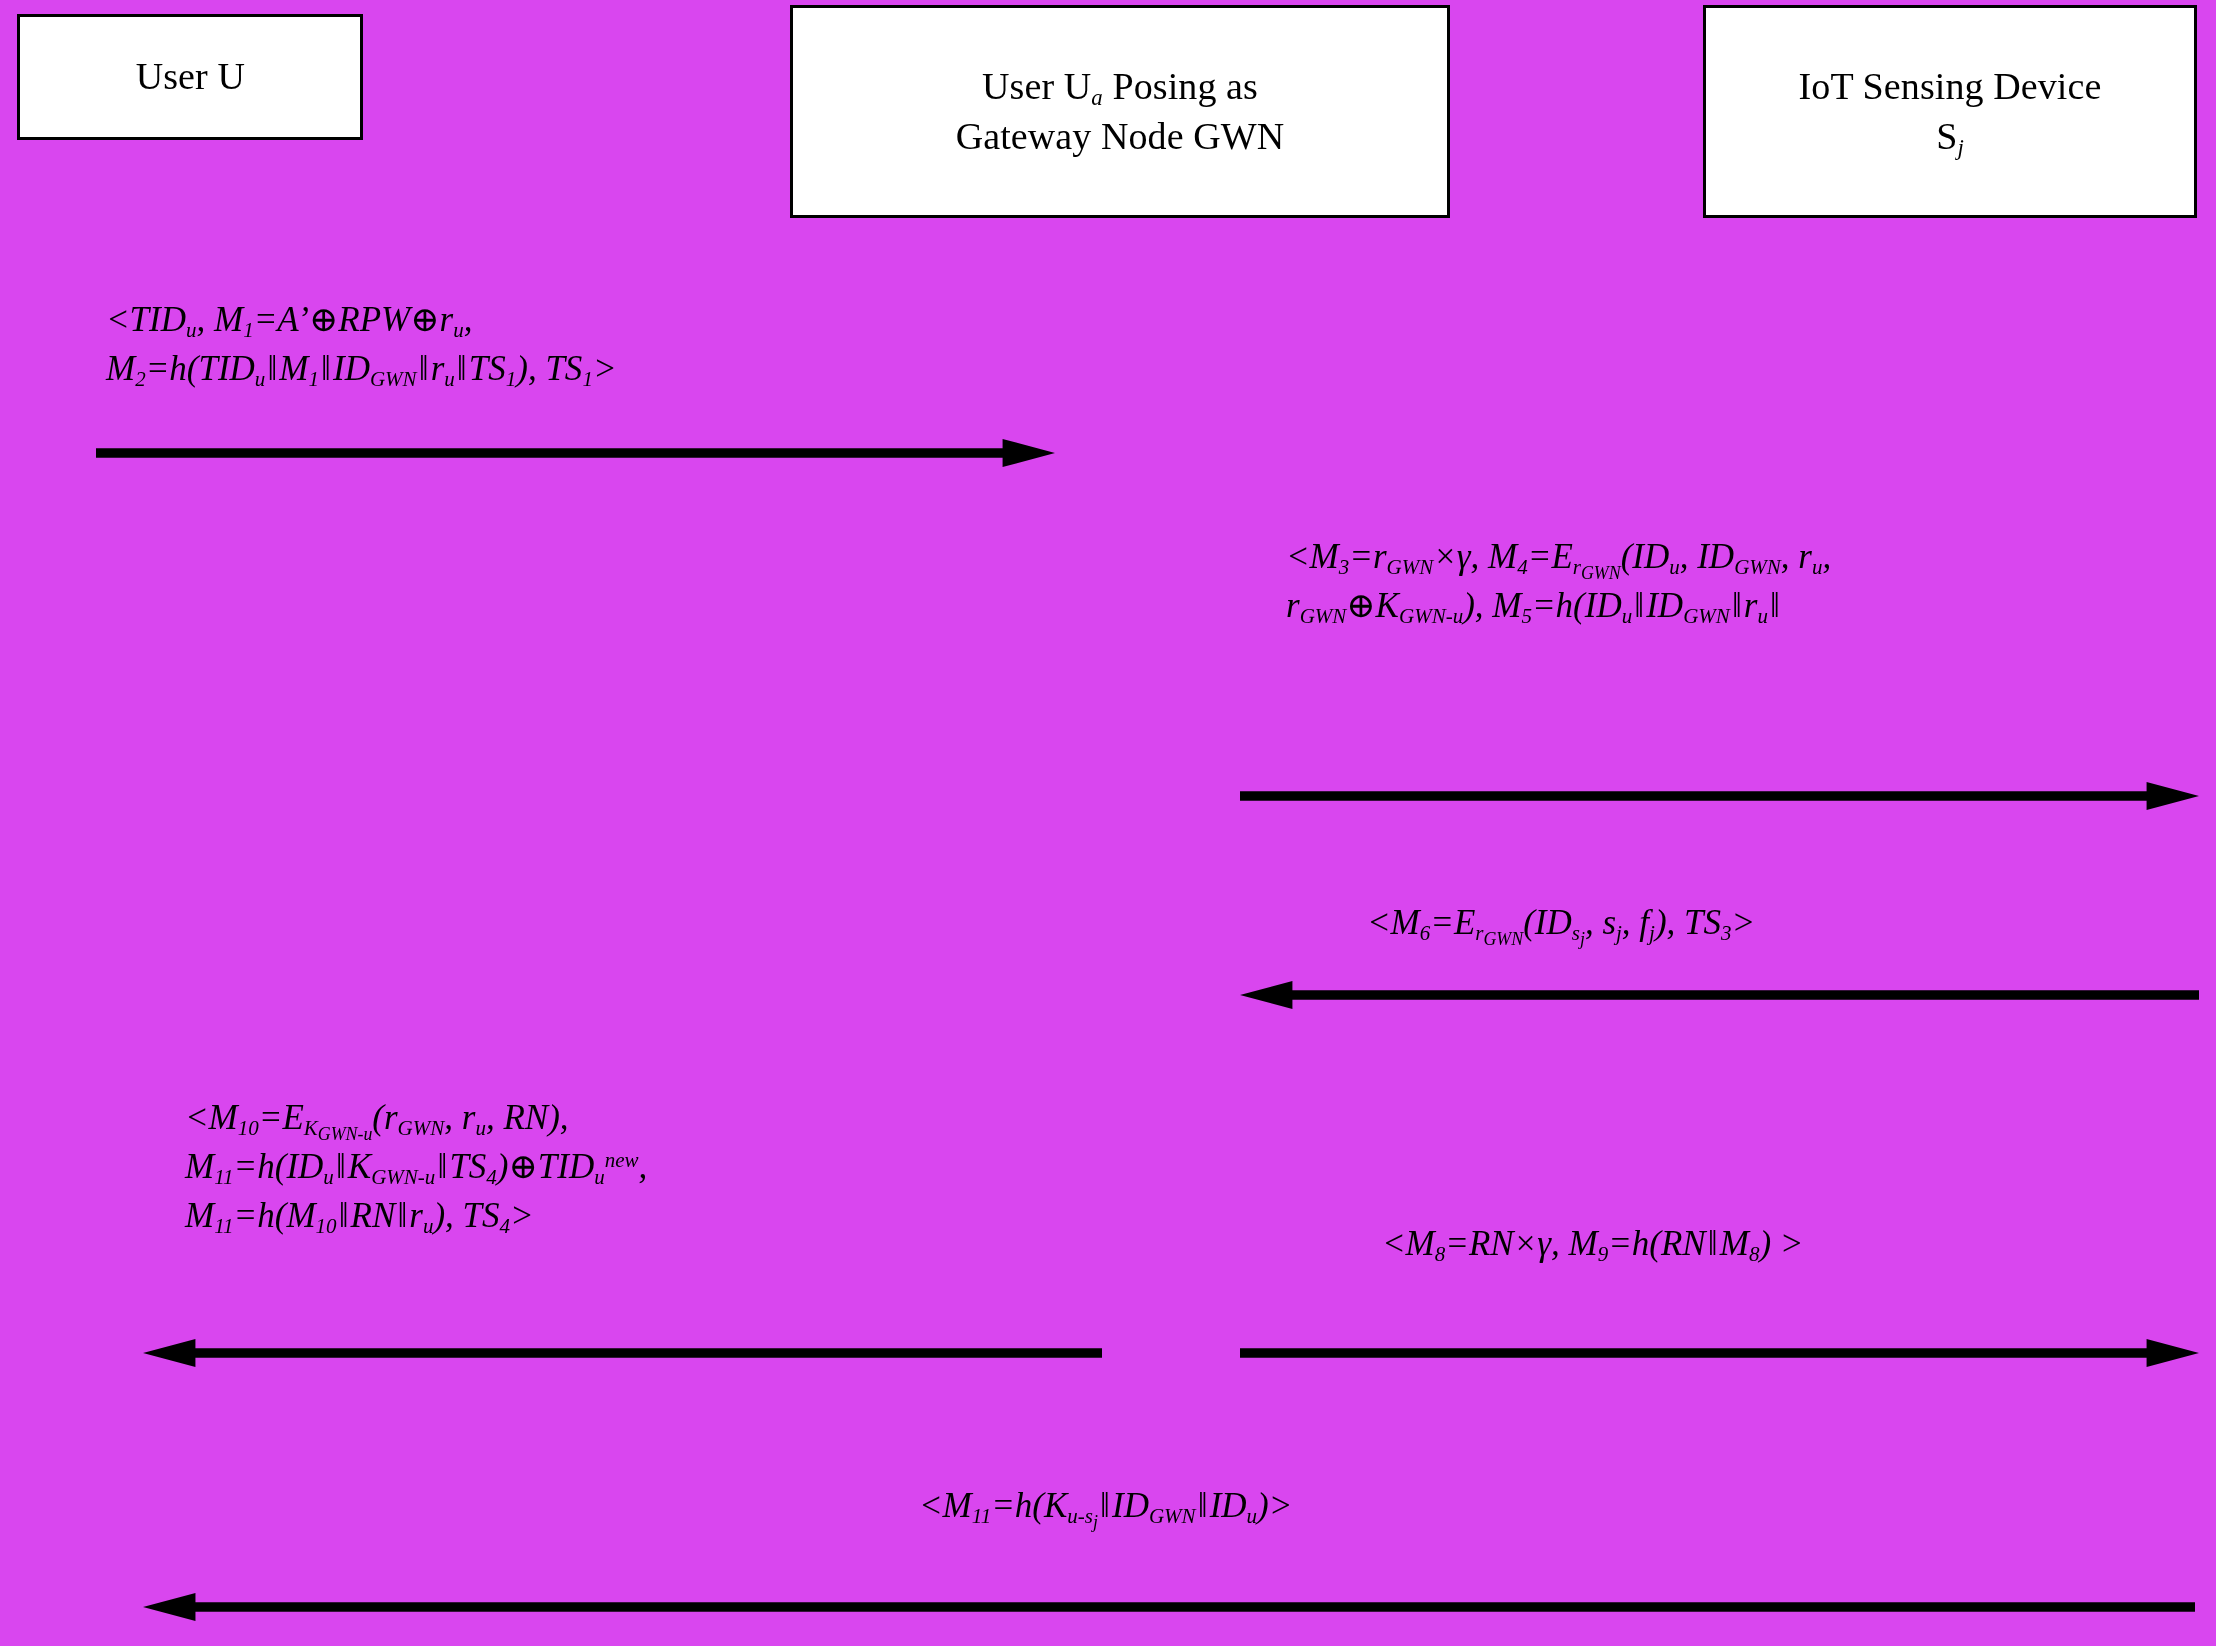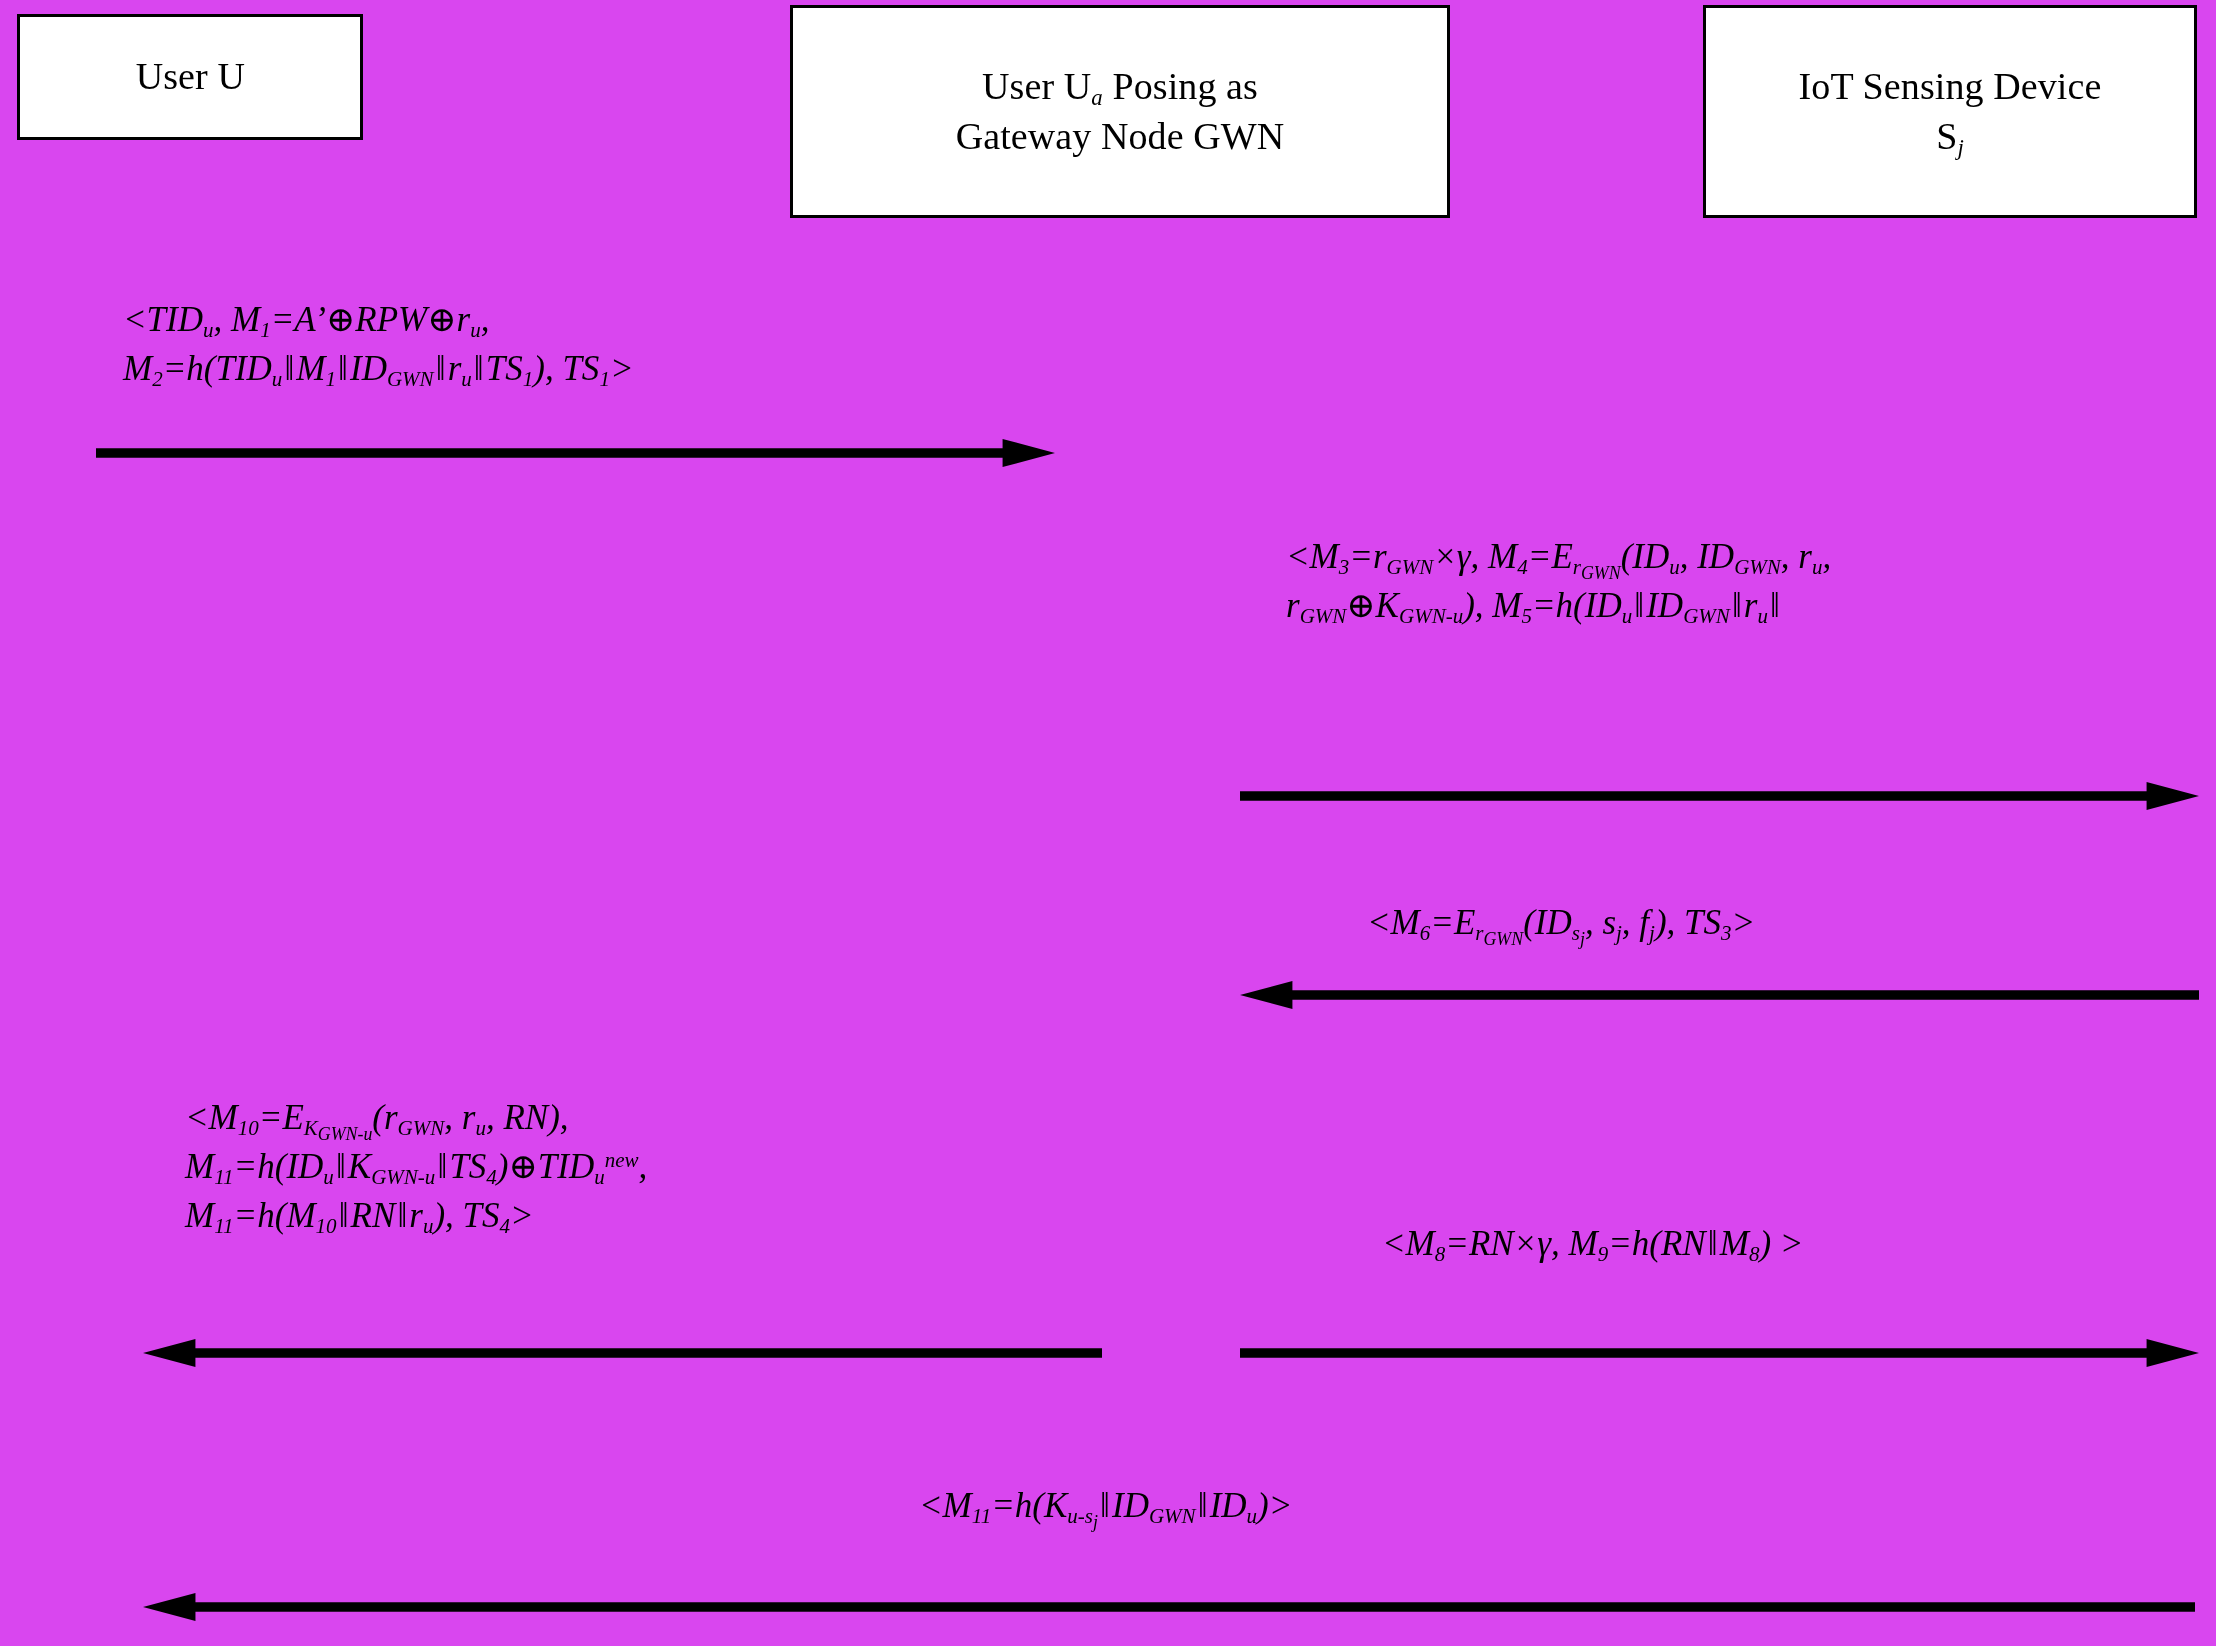--- a/index.html
+++ b/index.html
@@ -52,21 +52,21 @@
   sub, sup {
     font-size: 0.60em;
     line-height: 0;
   }
   sub { vertical-align: -0.28em; }
   sup { vertical-align: 0.52em; margin-top: 35px; }
   sub sub { font-size: 0.85em; }
 
   .par { padding: 0 0.06em; }
 
-  #msg-1  { left: 123px;  top: 295px;  }
+  #msg-1  { left: 106px;  top: 295px;  }
   #msg-2  { left: 1286px; top: 532px;  }
   #msg-3  { left: 1367px; top: 898px; text-align: right; }
   #msg-4  { left: 185px;  top: 1093px; }
   #msg-5  { left: 1382px; top: 1219px; }
   #msg-6  { left: 919px; top: 1481px; }
 
   
   .arrow {
     position: absolute;
     height: 28px;

